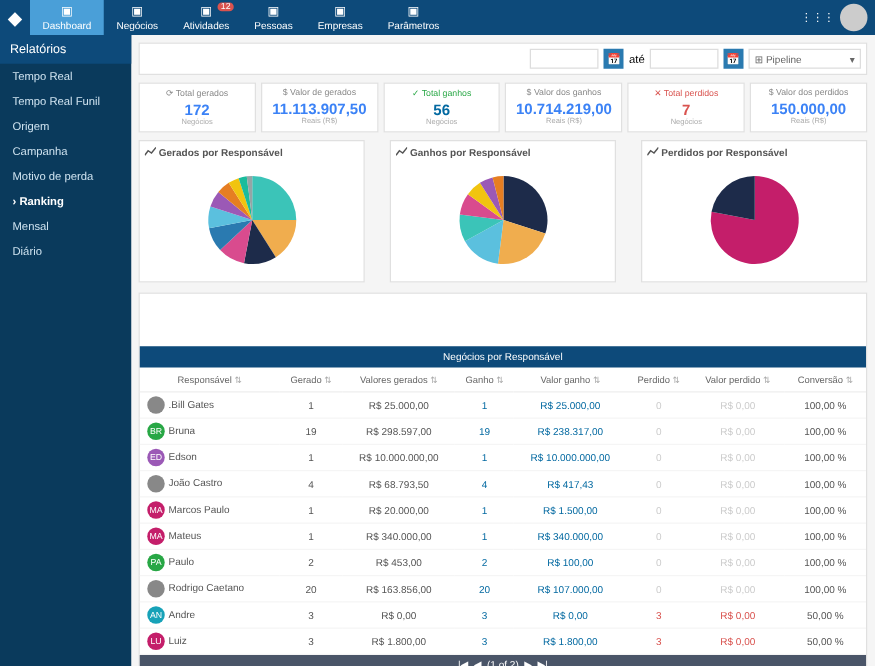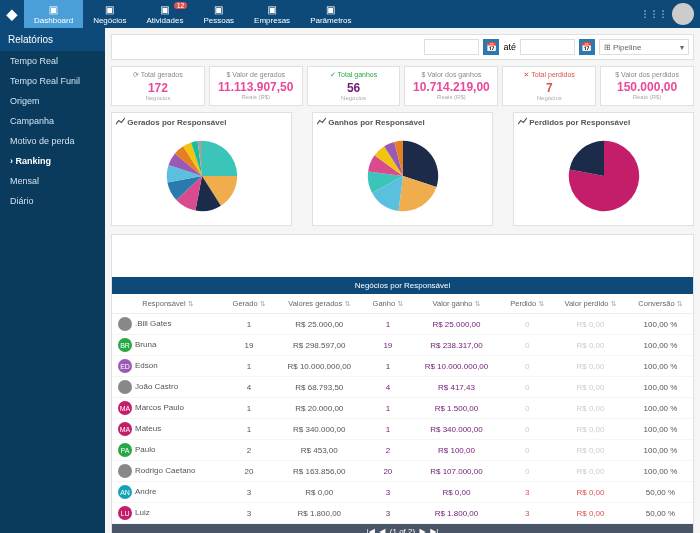--- a/index.html
+++ b/index.html
@@ -22,35 +22,35 @@
 .content { flex:1; padding:6px; overflow:auto; }
 .filter-bar { background:#fff; border:1px solid #e0e0e0; padding:4px; display:flex; align-items:center; gap:4px; margin-bottom:6px; }
 .date-input { border:1px solid #ddd; height:16px; width:55px; font-size:8px; }
 .cal-btn { background:#2a7ab0; color:#fff; width:16px; height:16px; display:flex; align-items:center; justify-content:center; font-size:9px; }
 .pipeline { border:1px solid #ddd; height:16px; width:90px; font-size:8px; padding:0 4px; display:flex; align-items:center; justify-content:space-between; margin-left:auto; color:#666; }
 .kpi-row { display:flex; gap:4px; margin-bottom:6px; }
 .kpi { flex:1; background:#fff; border:1px solid #e0e0e0; padding:4px; text-align:center; }
 .kpi-label { font-size:7px; color:#888; margin-bottom:2px; }
 .kpi-label.green { color:#28a745; }
 .kpi-label.red { color:#d9534f; }
-.kpi-value { font-size:12px; font-weight:bold; color:#ec4899; }
+.kpi-value { font-size:12px; font-weight:bold; color:#3b82f6; }
 .kpi-sub { font-size:6px; color:#aaa; }
 .chart-label svg { vertical-align:-1px; }
 .chart-row { display:flex; gap:20px; margin-bottom:8px; }
 .chart-card { flex:1; background:#fff; border:1px solid #e0e0e0; padding:4px; }
 .chart-label { font-size:8px; font-weight:bold; color:#555; margin-bottom:4px; }
 .pie { width:100%; height:90px; display:flex; align-items:center; justify-content:center; }
 .table-wrap { border:1px solid #e0e0e0; background:#fff; }
 .table-hdr { background:#0d4a7a; color:#fff; text-align:center; padding:4px; font-size:8px;margin-top:42px; }
 table { width:100%; border-collapse:collapse; font-size:8px; }
 th { padding:5px 3px; color:#666; font-weight:normal; border-bottom:1px solid #eee; font-size:7.5px; }
 td { padding:3px; text-align:center; color:#555; border-bottom:1px solid #f5f5f5; }
 td:first-child { text-align:left; padding-left:6px; }
 .av-sm { width:14px; height:14px; border-radius:50%; display:inline-flex; align-items:center; justify-content:center; color:#fff; font-size:7px; margin-right:3px; vertical-align:middle; }
-.green-t { color:#701a75;text-align:center; }
+.green-t { color:#0369a1;text-align:center; }
 .red-t { color:#d9534f; }
 .gray-t { color:#ccc; }
 .pager { background:#4a5568; color:#fff; text-align:center; padding:3px; font-size:8px; }
 .sort { font-size:7px; color:#aaa; }
 </style>
 </head>
 <body>
 
 <div class="topnav">
   <div class="logo">◆</div>

